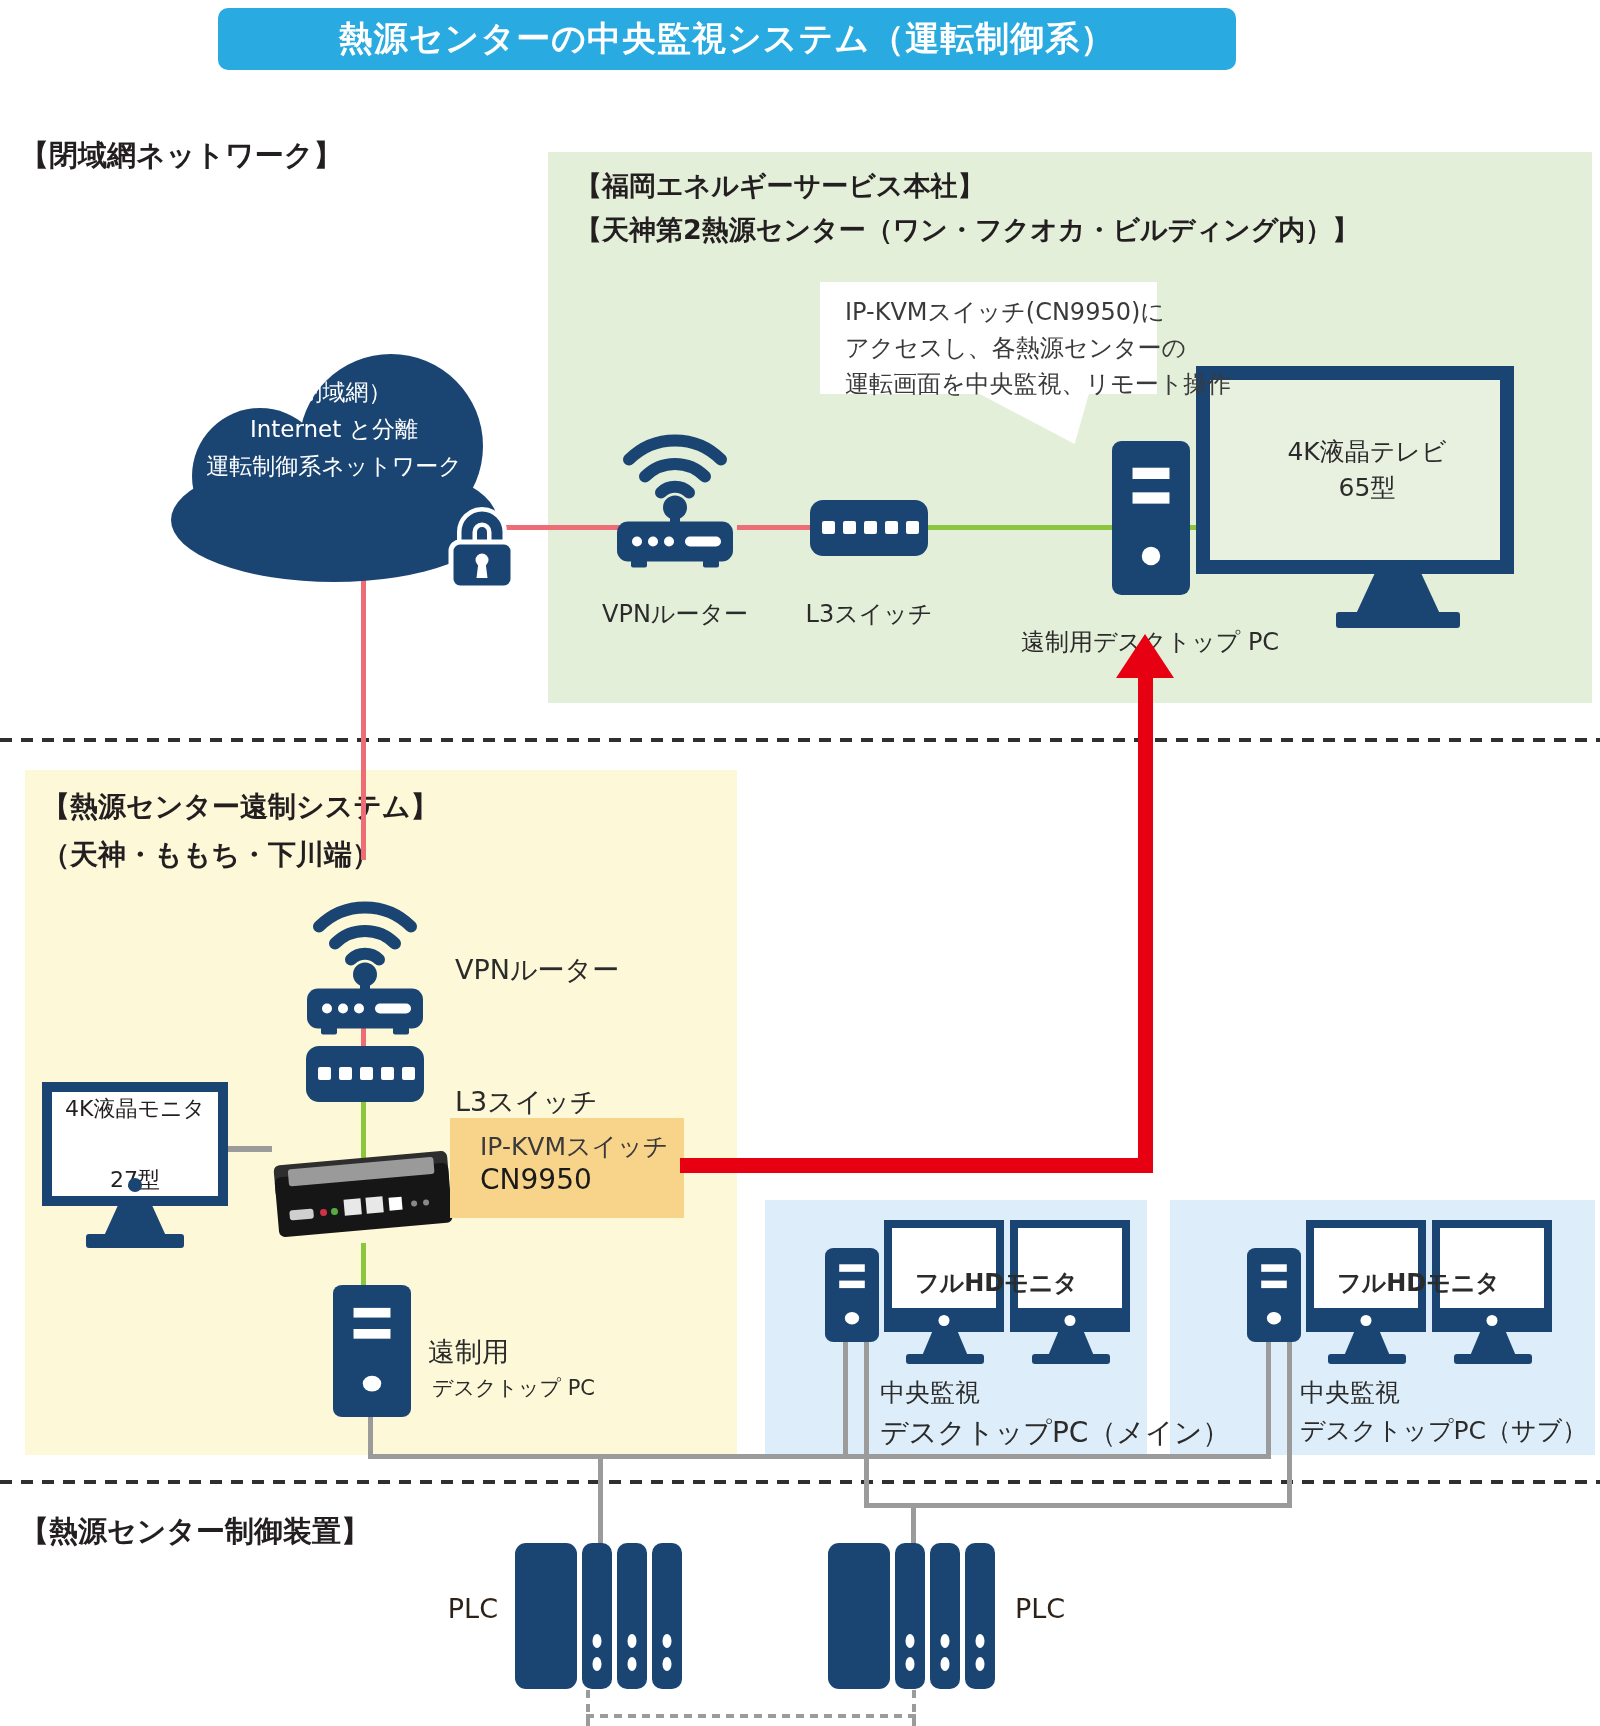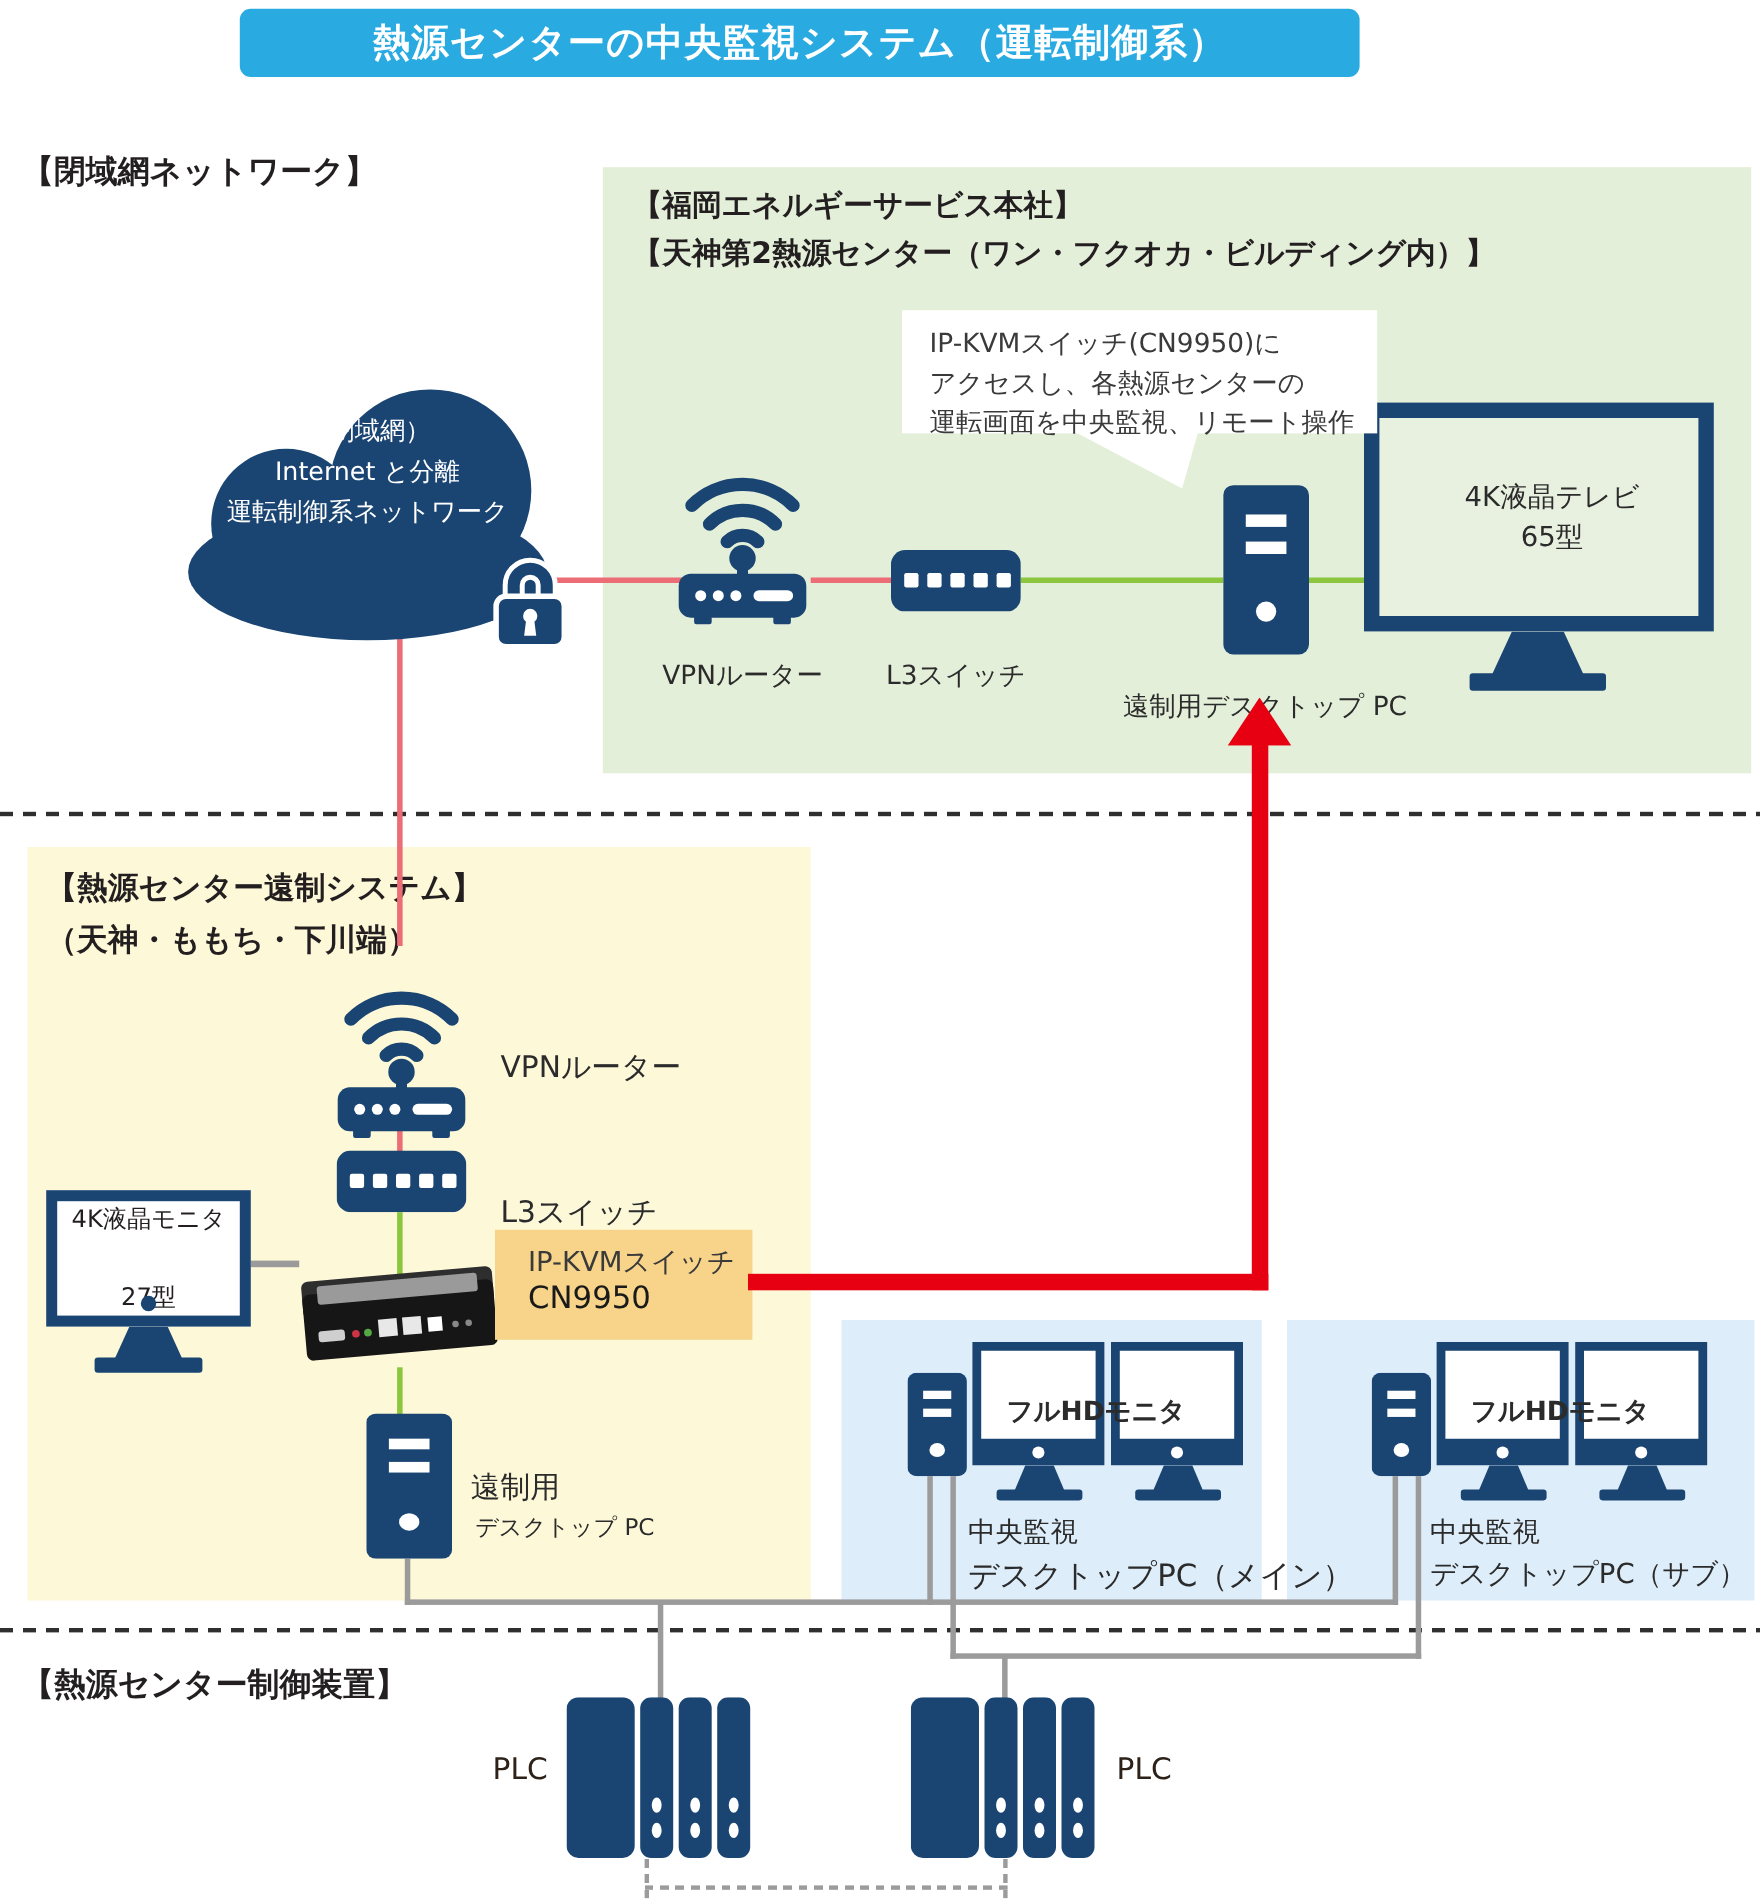--- a/index.html
+++ b/index.html
@@ -155,29 +155,29 @@
   <div class="abs" style="left:1112px; top:440px; width:78px; height:156px;">
     <svg width="78" height="156" viewBox="0 0 76 150">
       <rect x="0" y="0" width="76" height="150" rx="9" fill="var(--navy)"></rect>
       <rect x="20" y="26" width="36" height="11" fill="#fff"></rect>
       <rect x="20" y="50" width="36" height="11" fill="#fff"></rect>
       <circle cx="38" cy="112" r="9" fill="#fff"></circle>
     </svg>
   </div>
   <div class="lbl c" style="left:1000px; top:602px; width:300px;">遠制用デスクトップ PC</div>
 
-  <div class="abs tv" style="left:1240px; top:366px; width:318px; height:208px;padding-left:24px;">
+  <div class="abs tv" style="left:1196px; top:366px; width:318px; height:208px;padding-left:24px;">
     <span>4K液晶テレビ</span>
     <span>65型</span>
   </div>
   <div class="abs trap" style="left:1356px; top:574px; width:84px; height:40px;"></div>
   <div class="abs bar" style="left:1336px; top:612px; width:124px; height:16px;"></div>
 
   <div class="abs callout-tail" style="left:962px; top:390px;"></div>
-  <div class="abs callout" style="left:820px; top:282px; width:432px; height:112px; padding:12px 0 0 25px;">
+  <div class="abs callout" style="left:820px; top:282px; width:337px; height:112px; padding:12px 0 0 25px;">
     <p>IP-KVMスイッチ(CN9950)に</p>
     <p>アクセスし、各熱源センターの</p>
     <p>運転画面を中央監視、リモート操作</p>
   </div>
 
   <div class="abs" style="left:305px; top:852px; width:120px; height:185px;">
     <svg width="120" height="185" viewBox="0 0 120 180">
       <path d="M14,72 A65,65 0 0 1 106,72" fill="none" stroke="var(--navy)" stroke-width="12" stroke-linecap="round"></path>
       <path d="M30,89 A42,42 0 0 1 90,89" fill="none" stroke="var(--navy)" stroke-width="12" stroke-linecap="round"></path>
       <path d="M46,105 A20,20 0 0 1 74,105" fill="none" stroke="var(--navy)" stroke-width="12" stroke-linecap="round"></path>

